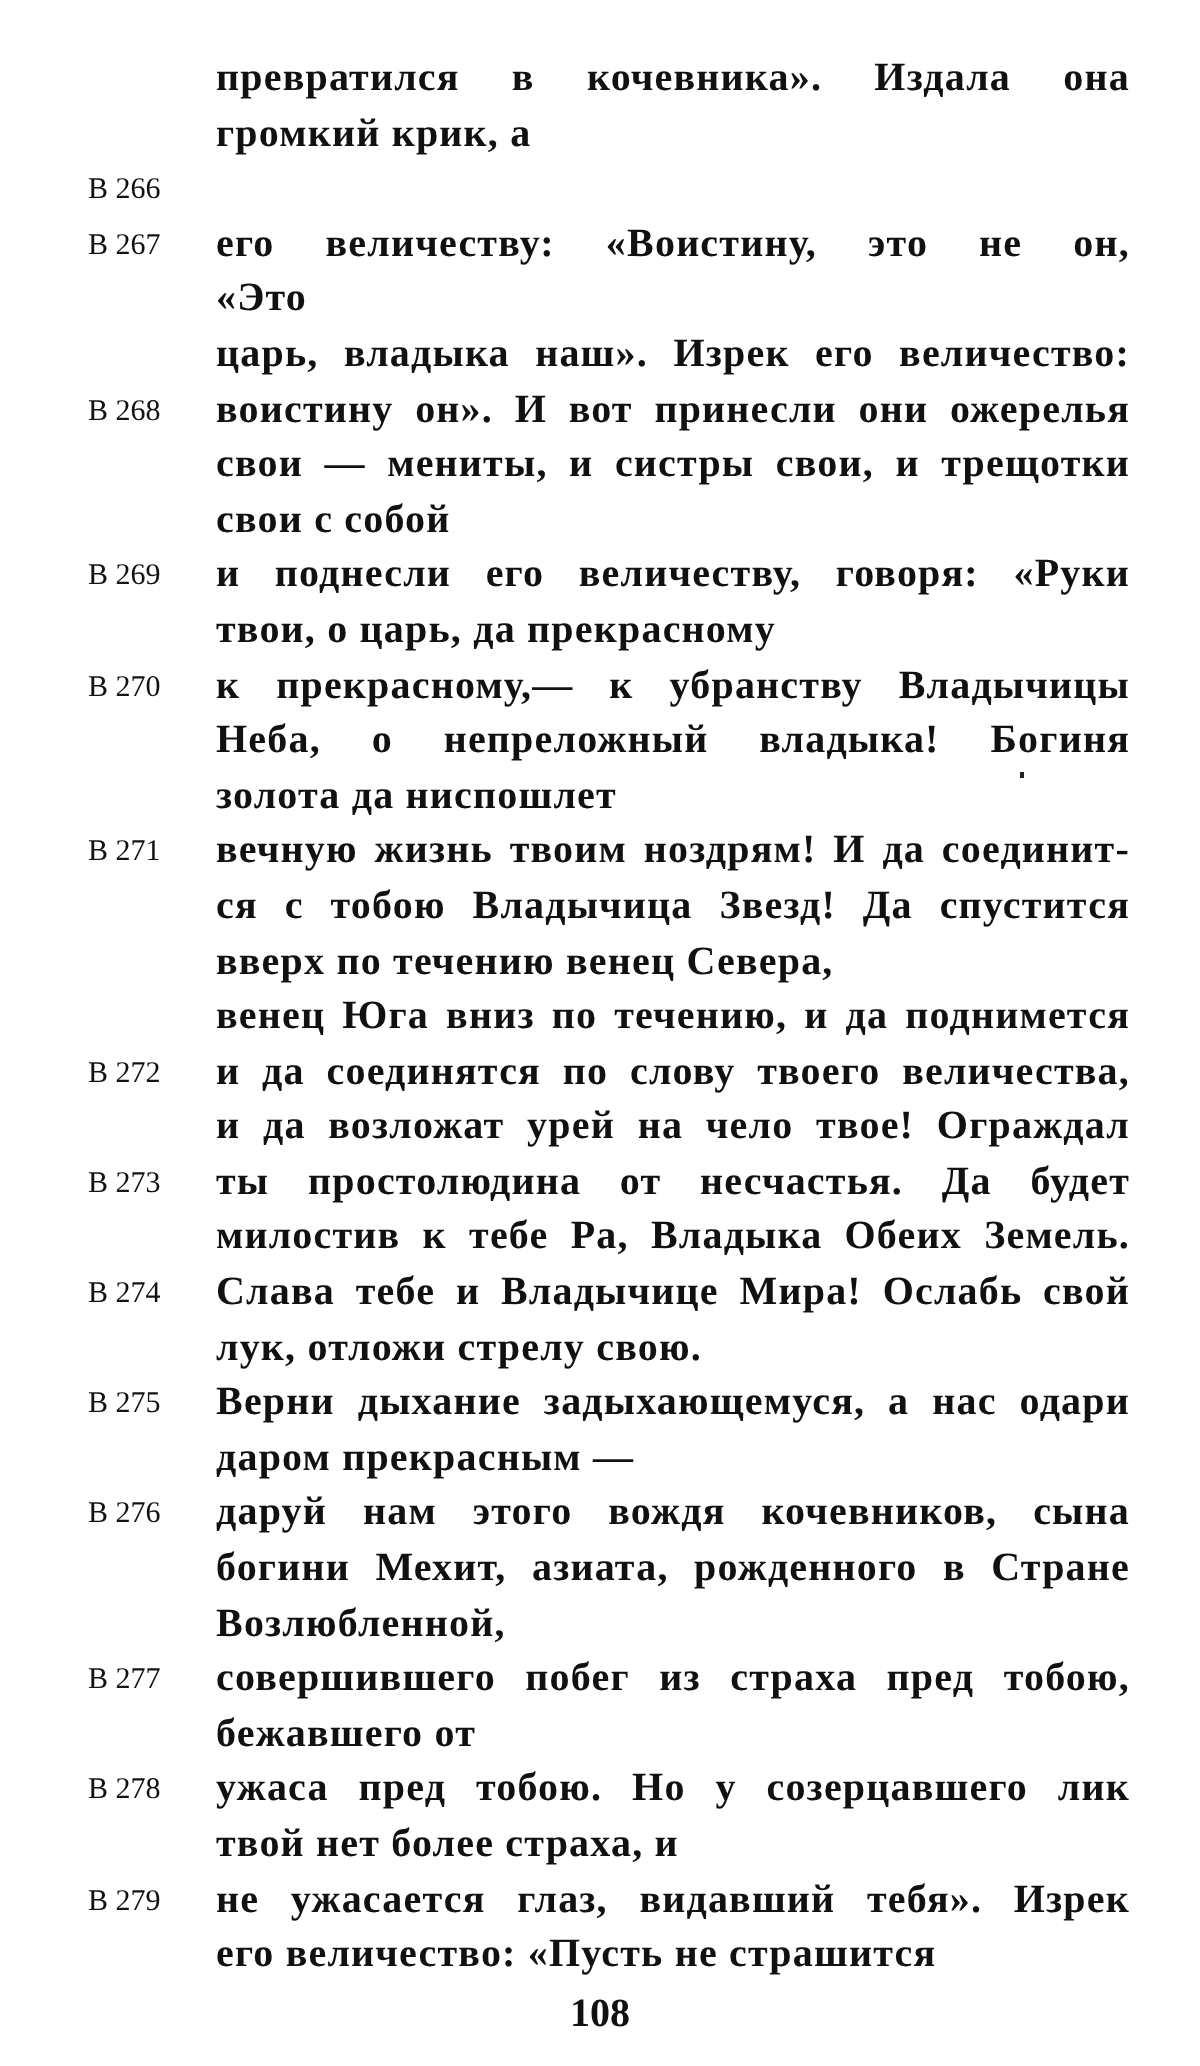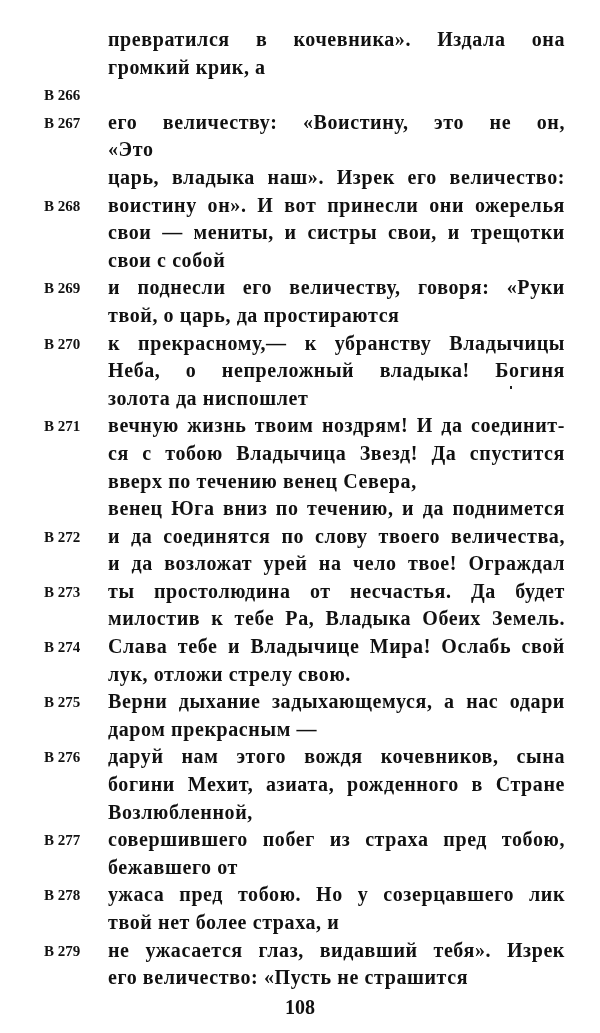--- a/index.html
+++ b/index.html
@@ -9,21 +9,21 @@
     color: #111111;
   }
   .page { position: absolute; left: 0; top: 0; width: 600px; height: 1033px; }
   .lines { position: absolute; left: 0; top: 26px; width: 600px; }
   .row {
     position: relative; height: 27.6px; line-height: 27.6px;
   }
   .num {
     position: absolute; left: 44px; top: 1px;
     font-family: "Liberation Serif", serif;
-    font-size: 15px; font-weight: bold; letter-spacing: 0px;
+    font-size: 15px; font-weight: normal; letter-spacing: 0px;
     white-space: nowrap;
   }
   .txt {
     position: absolute; left: 108px; width: 457px;
     font-family: "Liberation Serif", serif;
     font-size: 20px; font-weight: bold;
     white-space: nowrap; letter-spacing: 0.6px;
     text-align: justify; text-align-last: justify;
   }
   .txt.last { text-align-last: left; }
@@ -72,21 +72,21 @@
       <div class="row">
         <span class="num"></span>
         <div class="txt last">свои с собой</div>
       </div>
       <div class="row">
         <span class="num">B 269</span>
         <div class="txt">и поднесли его величеству, говоря: «Руки</div>
       </div>
       <div class="row">
         <span class="num"></span>
-        <div class="txt last">твой, о царь, да простираются</div>
+        <div class="txt last">твои, о царь, да прекрасному</div>
       </div>
       <div class="row">
         <span class="num">B 270</span>
         <div class="txt">к прекрасному,— к убранству Владычицы</div>
       </div>
       <div class="row">
         <span class="num"></span>
         <div class="txt">Неба, о непреложный владыка! Богиня</div>
       </div>
       <div class="row">

